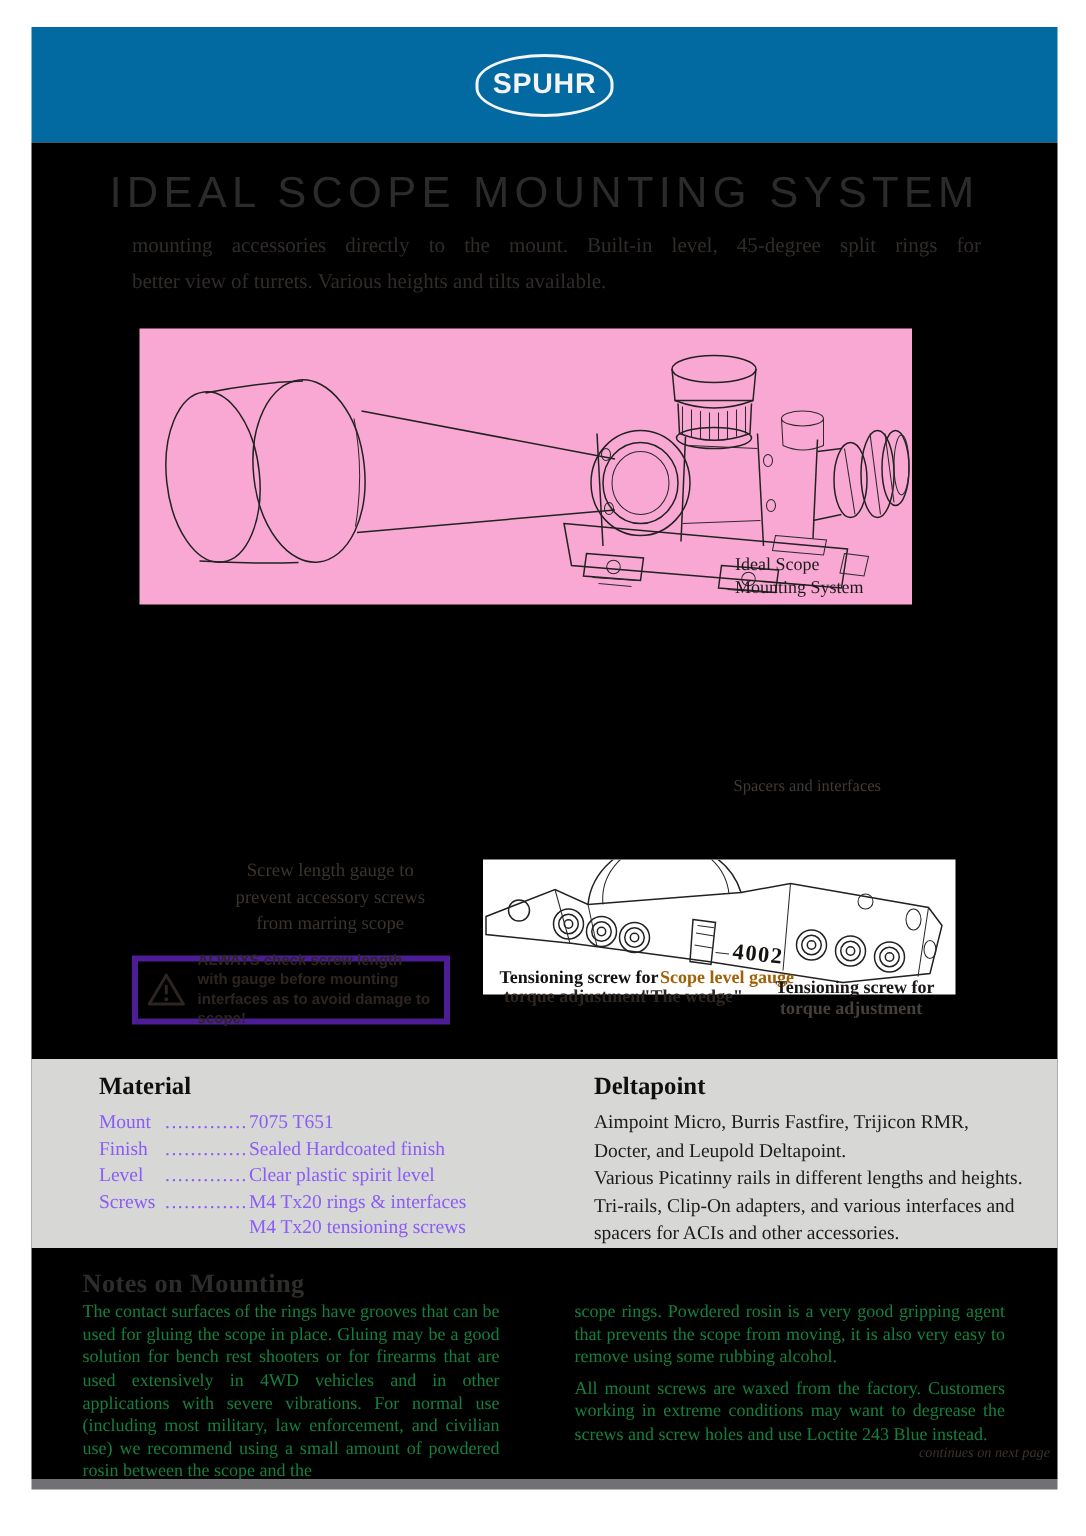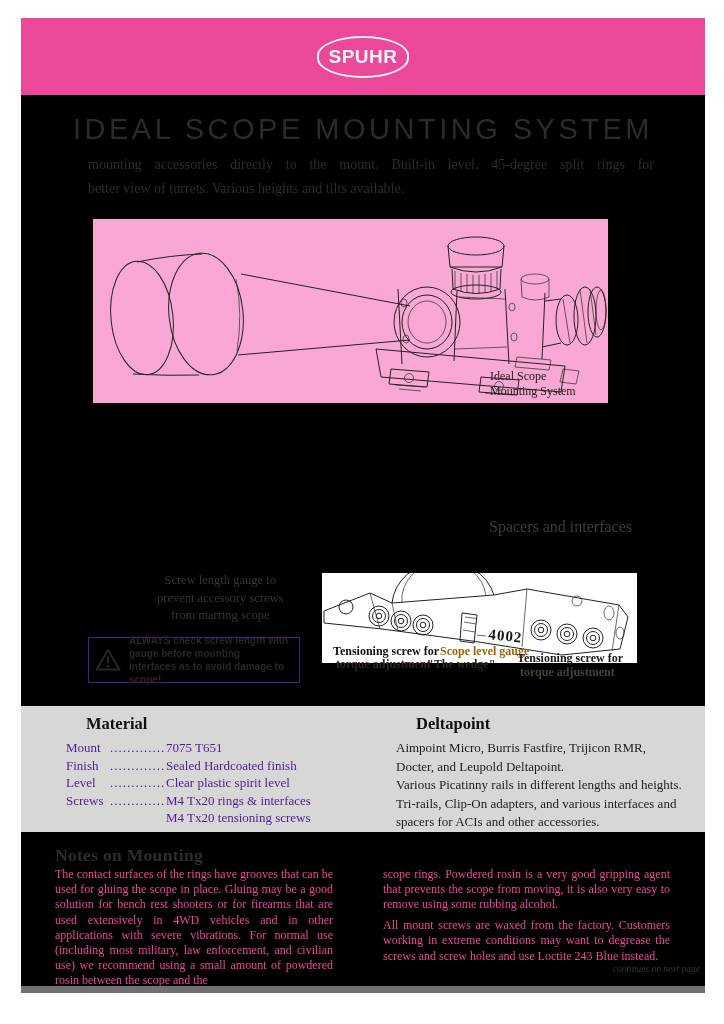--- a/index.html
+++ b/index.html
@@ -1,21 +1,21 @@
 <!DOCTYPE html>
 <html><head>
 <meta charset="utf-8">
 <style>
   html,body{margin:0;padding:0;background:#ffffff;}
   .page{position:relative;width:724px;height:1024px;background:#ffffff;overflow:hidden;
         font-family:"Liberation Serif",serif;}
   .abs{position:absolute;}
 
   
-  .header-bar{left:21px;top:18px;width:684px;height:77px;background:#ec4899;
+  .header-bar{left:21px;top:18px;width:684px;height:77px;background:#0369a1;
               display:flex;align-items:center;justify-content:center;}
   .logo{border:2.5px solid #f4f4f4;border-radius:50% / 46%;width:88px;height:38px;
         display:flex;align-items:center;justify-content:center;}
   .logo span{font-family:"Liberation Sans",sans-serif;font-weight:700;font-size:19px;
              color:#f4f4f4;letter-spacing:.5px;}
 
   
   .main-black{left:21px;top:95px;width:684px;height:891px;background:#000000;}
 
   .doc-title{left:21px;top:113px;width:684px;text-align:center;
@@ -24,47 +24,47 @@
   .desc{left:88px;top:153px;width:566px;font-size:14px;line-height:23.5px;color:#302c2a;}
   .desc .just{text-align:justify;text-align-last:justify;}
 
   
   .fig1{left:93px;top:219px;width:515px;height:184px;background:#f9a8d4;overflow:hidden;}
   .fig1 svg{position:absolute;left:0;top:0;}
   .fig1-caption{position:absolute;left:397px;top:150px;font-size:12px;line-height:15px;
                 color:#1a1a1a;white-space:pre-line;}
 
   
-  .spacers-label{left:489px;top:518px;font-size:16px;color:#413b37;}
+  .spacers-label{left:489px;top:518px;font-size:11px;color:#413b37;}
   .gauge-note{left:157px;top:572px;font-size:12.5px;line-height:17.5px;color:#3a342f;white-space:pre-line;text-align:center;}
 
   
-  .warning-box{left:88px;top:637px;width:212px;height:46px;border:1px solid #4c1d95;
+  .warning-box{left:88px;top:637px;width:212px;height:46px;border:4px solid #4c1d95;
                display:flex;align-items:center;gap:8px;padding:0 6px;box-sizing:border-box;}
   .warning-text{font-family:"Liberation Sans",sans-serif;font-weight:700;font-size:10px;
                 line-height:13px;color:#2c2522;width:160px;}
 
   
   .fig2{left:322px;top:573px;width:315px;height:90px;background:#ffffff;overflow:hidden;}
   .f2lab{position:absolute;font-size:12px;font-weight:600;white-space:nowrap;}
 
   
   .band{left:21px;top:706px;width:684px;height:126px;background:#d7d7d6;}
-  .sec-head{font-size:16.5px;font-weight:700;color:#0f0f0f;margin-left:20px;}
-  .mat-rows{left:66px;top:739px;width:300px;font-size:13px;color:#4c1d95;}
+  .sec-head{font-size:16.5px;font-weight:700;color:#0f0f0f;}
+  .mat-rows{left:66px;top:739px;width:300px;font-size:13px;color:#8b5cf6;}
   .mat-row{display:flex;height:17.5px;line-height:17.5px;}
   .mat-lbl{width:44px;flex:none;}
   .mat-dots{width:56px;flex:none;overflow:hidden;white-space:nowrap;letter-spacing:1px;}
   .mat-cont{padding-left:100px;}
   .int-text{left:396px;top:739px;width:286px;font-size:13px;line-height:18.5px;
             color:#1c1c1c;white-space:pre-line;}
 
   
   .notes-head{left:55px;top:845px;font-size:17.5px;font-weight:700;color:#2e2d2c;letter-spacing:.3px;}
-  .notes-col{font-size:12px;line-height:15.2px;text-align:justify;color:#ec4899;}
+  .notes-col{font-size:12px;line-height:15.2px;text-align:justify;color:#15803d;}
   .notes-col1{left:55px;top:867px;width:278px;}
   .notes-col2{left:383px;top:867px;width:287px;}
   .notes-col2 .p2{margin-top:5.5px;}
   .continues{left:470px;top:964px;width:230px;text-align:right;font-style:italic;
              font-size:9.5px;color:#3d342c;}
 
   
   .footer-bar{left:21px;top:986px;width:684px;height:7px;background:#717173;}
   .footer-strip{left:21px;top:1029px;width:684px;height:14px;background:#f97316;}
   .made-in{position:absolute;left:306px;top:0;font-style:italic;font-size:10px;line-height:13px;

